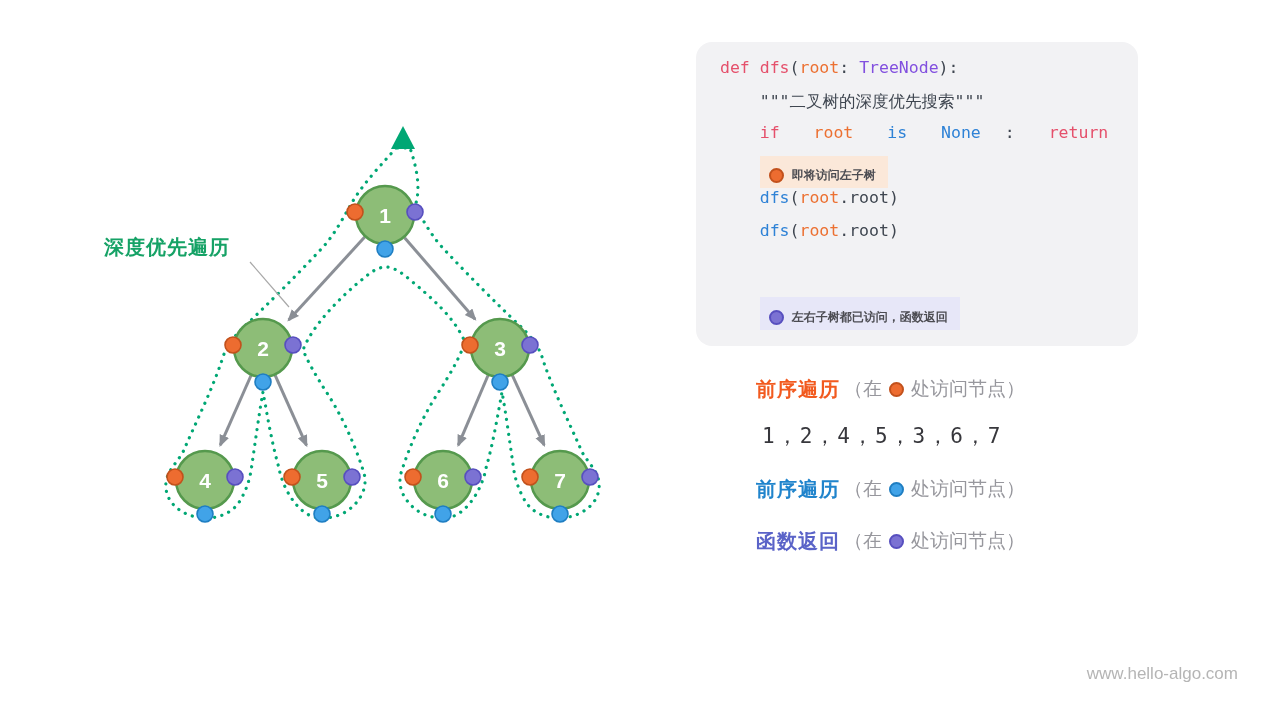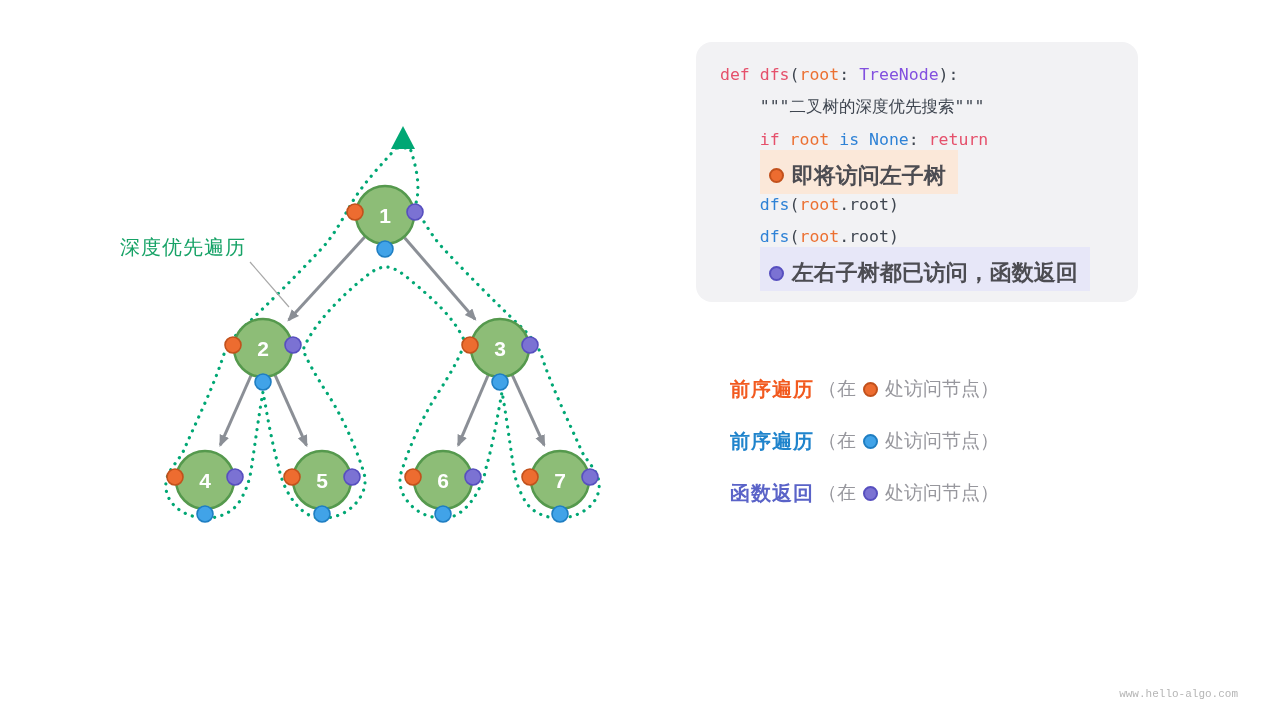--- a/index.html
+++ b/index.html
@@ -13,66 +13,66 @@
   .contour{stroke:var(--path_green,#00a774);stroke-width:3.2;fill:none;
     stroke-dasharray:0.1 7.4;stroke-linecap:round}
   .node-circle{fill:var(--node_fill,#8dbd77);stroke:var(--node_stroke,#55994d);stroke-width:2.5}
   .node-label{fill:#fff;font-size:21px;font-weight:bold;text-anchor:middle;
     font-family:"Liberation Sans",sans-serif}
   .nd-orange{fill:var(--dot_orange,#ed6c30);stroke:var(--dot_orange_dark,#c2511c);stroke-width:1.6}
   .nd-blue{fill:var(--dot_blue,#41a3e8);stroke:var(--dot_blue_dark,#1f7ec2);stroke-width:1.6}
   .nd-purple{fill:var(--dot_purple,#7b72d3);stroke:var(--dot_purple_dark,#574fbf);stroke-width:1.6}
   .tri{fill:var(--path_green,#00a774)}
   .pointer-line{stroke:#a8a8a8;stroke-width:1.2}
-  .tree-label{position:absolute;left:120px;top:234px;font-size:20px;font-weight:normal;
+  .tree-label{position:absolute;left:104px;top:234px;font-size:20px;font-weight:bold;
     color:var(--label_green,#16a266);letter-spacing:1px}
 
   
   .code-card{position:absolute;left:696px;top:42px;width:442px;border-radius:16px;
     background:var(--code_bg,#f2f2f4);padding:16px 18px 16px 24px;
     font-family:"DejaVu Sans Mono","Liberation Mono",monospace;font-size:16.5px;
     color:var(--tok_plain,#3f4650)}
-  .code-line{height:32.5px;display:flex;align-items:center;white-space:pre}
+  .code-line{height:32.5px;display:flex;white-space:pre}
   .tok-red{color:var(--tok_red,#e5506b)}
   .tok-orange{color:var(--tok_orange,#ec7031)}
   .tok-blue{color:var(--tok_blue,#2e82d6)}
   .tok-purple{color:var(--tok_purple,#8250df)}
   .tok-plain{color:var(--tok_plain,#3f4650)}
   .badge{display:inline-flex;align-items:center;border-radius:0;padding:11px 12px 3px 9px;
-    font-family:"Liberation Sans","DejaVu Sans",sans-serif;font-weight:bold;font-size:22px;
+    font-family:"Liberation Sans","DejaVu Sans",sans-serif;font-weight:bold;font-size:12px;
     color:var(--badge_text,#4c4c52);white-space:normal}
   .badge .dot{margin-right:8px;flex:0 0 auto}
   .badge-orange{background:var(--badge_orange_bg,#fbe8d9)}
   .badge-blue{background:var(--badge_blue_bg,#e1eefb)}
   .badge-purple{background:var(--badge_purple_bg,#e7e7f8)}
 
   
   .dot{display:inline-block;width:15px;height:15px;border-radius:50%;vertical-align:-2px}
   .dot-orange{background:var(--dot_orange,#ed6c30);border:2px solid var(--dot_orange_dark,#c2511c)}
   .dot-blue{background:var(--dot_blue,#41a3e8);border:2px solid var(--dot_blue_dark,#1f7ec2)}
   .dot-purple{background:var(--dot_purple,#7b72d3);border:2px solid var(--dot_purple_dark,#574fbf)}
 
   
-  .trav{position:absolute;left:730px;top:374px;width:480px}
+  .trav{position:absolute;left:756px;top:374px;width:480px}
   .trav-row{margin-bottom:22px}
   .trav-title{display:flex;align-items:center;height:30px;font-size:20px}
   .trav-name{font-weight:bold;letter-spacing:1px}
   .t-pre{color:var(--preorder_color,#f25a1f)}
   .t-in{color:var(--inorder_color,#2084cc)}
   .t-post{color:var(--postorder_color,#5a63c8)}
   .trav-note{color:var(--note_gray,#97979d);font-size:19px;display:inline-flex;
     align-items:center;margin-left:4px}
   .trav-note .dot{margin:0 7px}
   .trav-values{margin-top:18px;height:30px;padding-left:6px;
     font-family:"DejaVu Sans Mono","Liberation Mono",monospace;font-size:21px;
     letter-spacing:2px;color:var(--sequence_color,#37373c)}
 
-  .footer{position:absolute;right:42px;bottom:20px;
-    font-family:Liberation Mono, monospace;
-    font-size:11px;color:var(--footer_gray,#b5b5b5)}
+  .footer{position:absolute;right:42px;bottom:36px;
+    font-family:Liberation Sans, sans-serif;
+    font-size:17px;color:var(--footer_gray,#b5b5b5)}
 </style>
 </head>
 <body>
 
 <div class="stage">
 
   <svg class="tree" width="660" height="720" viewBox="0 0 660 720">
     <defs>
       <marker id="arrow" markerUnits="userSpaceOnUse" markerWidth="14" markerHeight="12" refX="10" refY="5" orient="auto">
         <path d="M0,0 L12,5 L0,10 Z" fill="#8b8f96"></path>
@@ -182,44 +182,45 @@
       <circle class="nd-purple" cx="30" cy="-3" r="8"></circle>
       <circle class="nd-blue" cx="0" cy="34" r="8"></circle>
     </g>
   </svg>
 
   <div class="tree-label">深度优先遍历</div>
 
   <div class="code-card">
       <div class="code-line"><span class="tok-red">def </span><span class="tok-red">dfs</span><span class="tok-plain">(</span><span class="tok-orange">root</span><span class="tok-plain">: </span><span class="tok-purple">TreeNode</span><span class="tok-plain">):</span></div>
       <div class="code-line" style="padding-left: 4ch;"><span class="tok-plain">"""二叉树的深度优先搜索"""</span></div>
-      <div class="code-line" style="padding-left: 4ch;"><span class="tok-red">if </span><span class="tok-orange">root</span><span class="tok-blue"> is </span><span class="tok-blue">None</span><span class="tok-plain">: </span><span class="tok-red">return</span></div>
+      <div class="code-line" style="padding-left: 4ch; gap: 24px;"><span class="tok-red">if </span><span class="tok-orange">root</span><span class="tok-blue"> is </span><span class="tok-blue">None</span><span class="tok-plain">: </span><span class="tok-red">return</span></div>
       <div class="code-line" style="padding-left: 4ch;"><span class="badge badge-orange">
           <span class="dot dot-orange"></span>
           <span>即将访问左子树</span>
         </span></div>
       <div class="code-line" style="padding-left: 4ch;"><span class="tok-blue">dfs</span><span class="tok-plain">(</span><span class="tok-orange">root</span><span class="tok-plain">.root)</span></div>
       <div class="code-line" style="padding-left: 4ch;"><span class="tok-blue">dfs</span><span class="tok-plain">(</span><span class="tok-orange">root</span><span class="tok-plain">.root)</span></div>
-      <div class="code-line" style="padding-left: 4ch;"><span class="badge badge-purple">
+      <div class="code-line" style="padding-left: 4ch; margin-top: 44px;"><span class="badge badge-purple">
           <span class="dot dot-purple"></span>
           <span>左右子树都已访问，函数返回</span>
         </span></div>
     </div>
 
   <div class="trav">
 
     <div class="trav-row">
       <div class="trav-title">
         <span class="trav-name t-pre">前序遍历</span>
         <span class="trav-note">
           <span>（在</span>
           <span class="dot dot-orange"></span>
           <span>处访问节点）</span>
         </span>
       </div>
+      <div class="trav-values">1，2，4，5，3，6，7</div>
     </div>
 
     <div class="trav-row">
       <div class="trav-title">
         <span class="trav-name t-in">前序遍历</span>
         <span class="trav-note">
           <span>（在</span>
           <span class="dot dot-blue"></span>
           <span>处访问节点）</span>
         </span>

